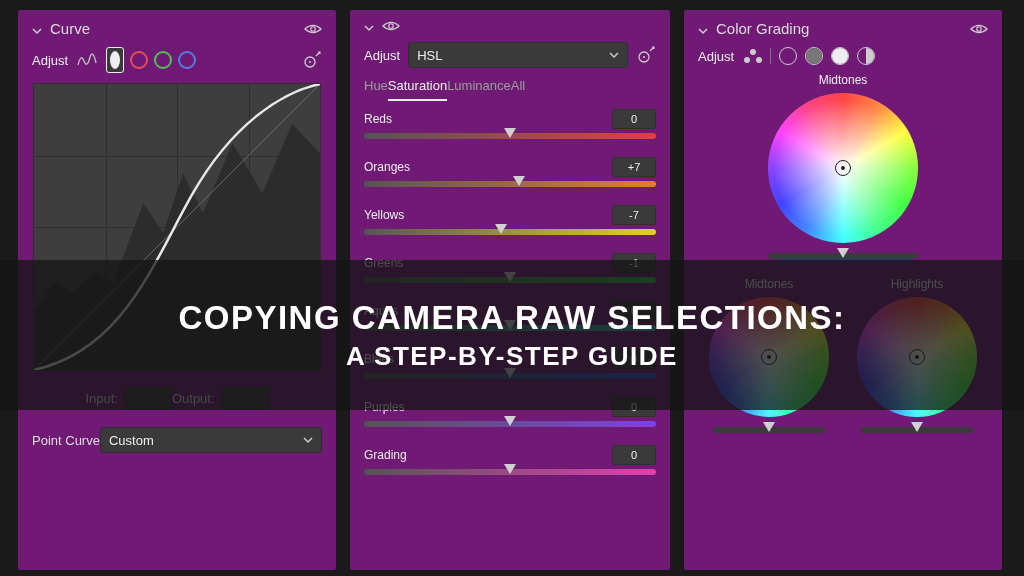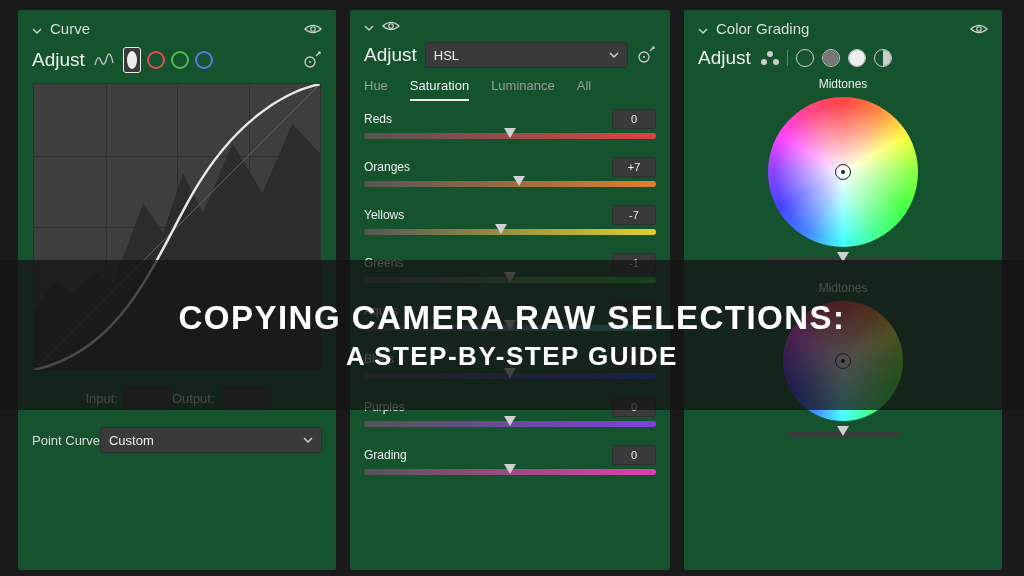--- a/index.html
+++ b/index.html
@@ -1,46 +1,46 @@
 <!DOCTYPE html>
 <html><head>
 <meta charset="utf-8">
 <style>
 * { box-sizing: border-box; margin: 0; padding: 0; font-family: -apple-system, "Segoe UI", sans-serif; }
 html, body { width: 1024px; height: 576px; background: #1a1a1a; overflow: hidden; position: relative; }
 .row { display: flex; gap: 14px; padding: 10px 18px; }
-.panel { background: #14532d; border-radius: 2px; padding: 10px 14px 14px; color: #dcdcdc; font-size: 13px; }
+.panel { background: #701a75; border-radius: 2px; padding: 10px 14px 14px; color: #dcdcdc; font-size: 13px; }
 .p1 { width: 318px; height: 560px; }
 .p2 { width: 320px; height: 560px; }
 .p3 { width: 318px; height: 560px; }
 .hdr { display: flex; align-items: center; gap: 8px; margin-bottom: 10px; }
 .chev { width: 10px; height: 10px; }
 .chev svg { stroke: #ccc; }
 .title { font-size: 15px; font-weight: 400; flex: 1; }
 .eye { width: 18px; height: 12px; }
 .adjrow { display: flex; align-items: center; gap: 8px; margin-bottom: 10px; }
-.lab { font-size: 19px; color: #eee; }
+.lab { font-size: 13px; color: #eee; }
 .scribble { width: 22px; height: 18px; }
 .rgbset { display: flex; gap: 6px; align-items: center; }
 .cch { width: 18px; height: 18px; border-radius: 50%; border: 2px solid; }
 .cch.sel { position: relative; }
 .cch.sel::after { content: ""; position: absolute; inset: 3px; border-radius: 50%; background: currentColor; }
 .tgt { width: 20px; height: 20px; }
 .curvebox { position: relative; width: 288px; height: 288px; background: #3e3e3e; border: 1px solid #2f2f2f; margin: 0 auto 16px; }
 .curvebox .g { position: absolute; background: #2f2f2f; }
 .curvebox .gv { width: 1px; height: 100%; top: 0; }
 .curvebox .gh { height: 1px; width: 100%; left: 0; }
 .curvebox svg.mtn { position: absolute; inset: 0; }
 .curvebox svg.curve { position: absolute; inset: 0; }
 .iovals { display: flex; justify-content: center; margin-bottom: 18px; }
 .iovals .fld { display: flex; align-items: center; gap: 6px; }
 .inbox { width: 48px; height: 22px; background: #3a3a3a; border: 1px solid #2f2f2f; border-radius: 2px; }
 .pcrow { display: flex; align-items: center; gap: 0; }
 .sel { flex: 1; height: 26px; background: #3a3a3a; border: 1px solid #2f2f2f; border-radius: 3px; display: flex; align-items: center; justify-content: space-between; padding: 0 8px; color: #eee; font-size: 13px; }
-.hsltabs { display: flex; gap: 22px; margin-bottom: 8px; font-size: 13px; }
+.hsltabs { display: flex; margin-bottom: 8px; font-size: 13px; }
 .hsltabs span { color: #9c9c9c; cursor: pointer; padding-bottom: 6px; }
 .hsltabs span.act { color: #eee; border-bottom: 2px solid #eee; }
 .srow { margin-bottom: 18px; }
 .srow .top { display: flex; justify-content: space-between; align-items: center; margin-bottom: 4px; }
 .srow .nm { font-size: 12px; color: #eee; }
 .srow .val { width: 44px; height: 20px; background: #3a3a3a; border: 1px solid #2f2f2f; border-radius: 2px; font-size: 11px; display: flex; align-items: center; justify-content: center; color: #eee; }
 .track { height: 6px; border-radius: 3px; position: relative; }
 .tthumb { position: absolute; top: -5px; width: 0; height: 0; border-left: 6px solid transparent; border-right: 6px solid transparent; border-top: 10px solid #d0d0d0; transform: translateX(-50%); }
 .cgadj { display: flex; align-items: center; gap: 10px; margin-bottom: 8px; }
 .cgicons { display: flex; align-items: center; gap: 8px; }
@@ -302,20 +302,29 @@
     <div class="dual">
       <div class="col">
         <div class="midlbl">Midtones</div>
         <div class="wheel sm">
             <span class="knob"></span>
           </div>
         <div class="wslide">
             <span class="tthumb" style="left:50%"></span>
           </div>
       </div>
+      <div class="col">
+        <div class="midlbl">Highlights</div>
+        <div class="wheel sm">
+            <span class="knob"></span>
+          </div>
+        <div class="wslide">
+            <span class="tthumb" style="left:50%"></span>
+          </div>
+      </div>
     </div>
   </div>
 </div>
 
 <div class="overlay">
   <div class="l1">COPYING CAMERA RAW SELECTIONS:</div>
   <div class="l2">A STEP-BY-STEP GUIDE</div>
 </div>
 
 </body></html>

